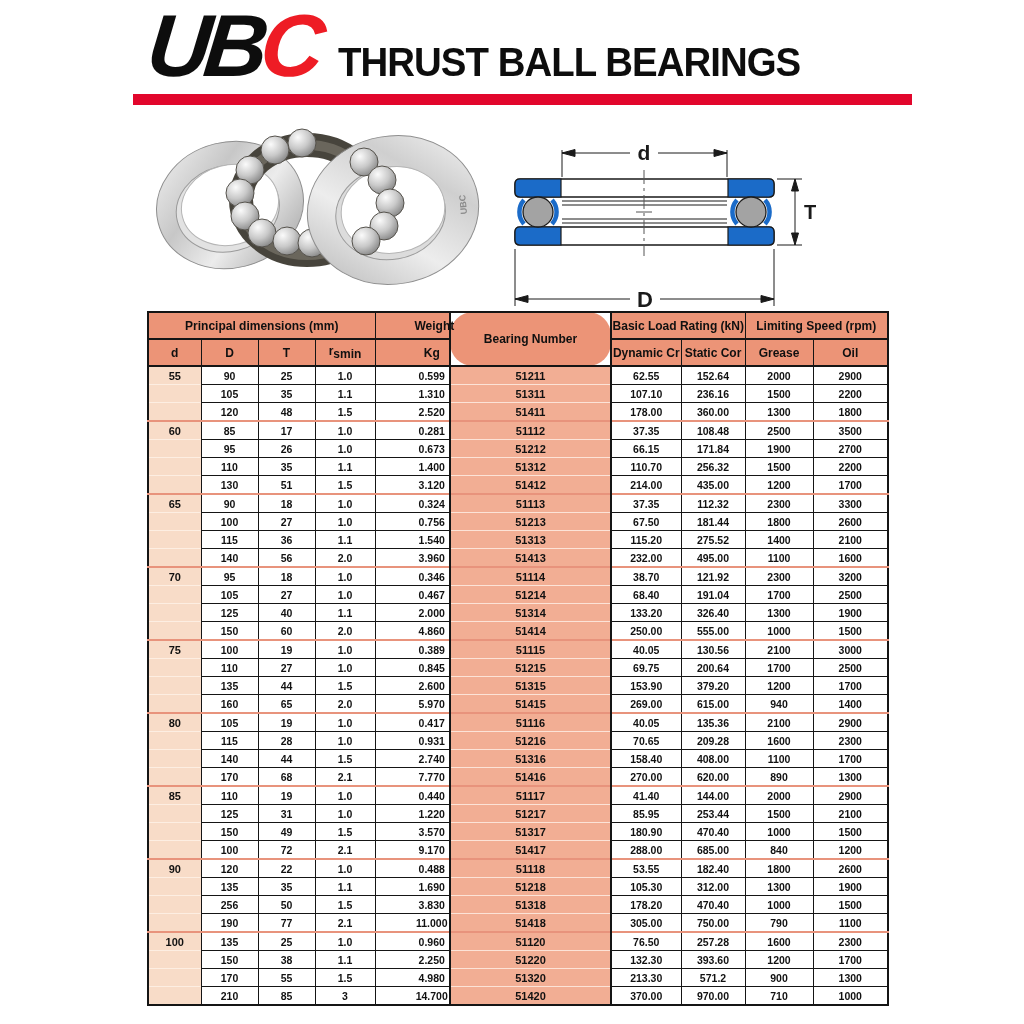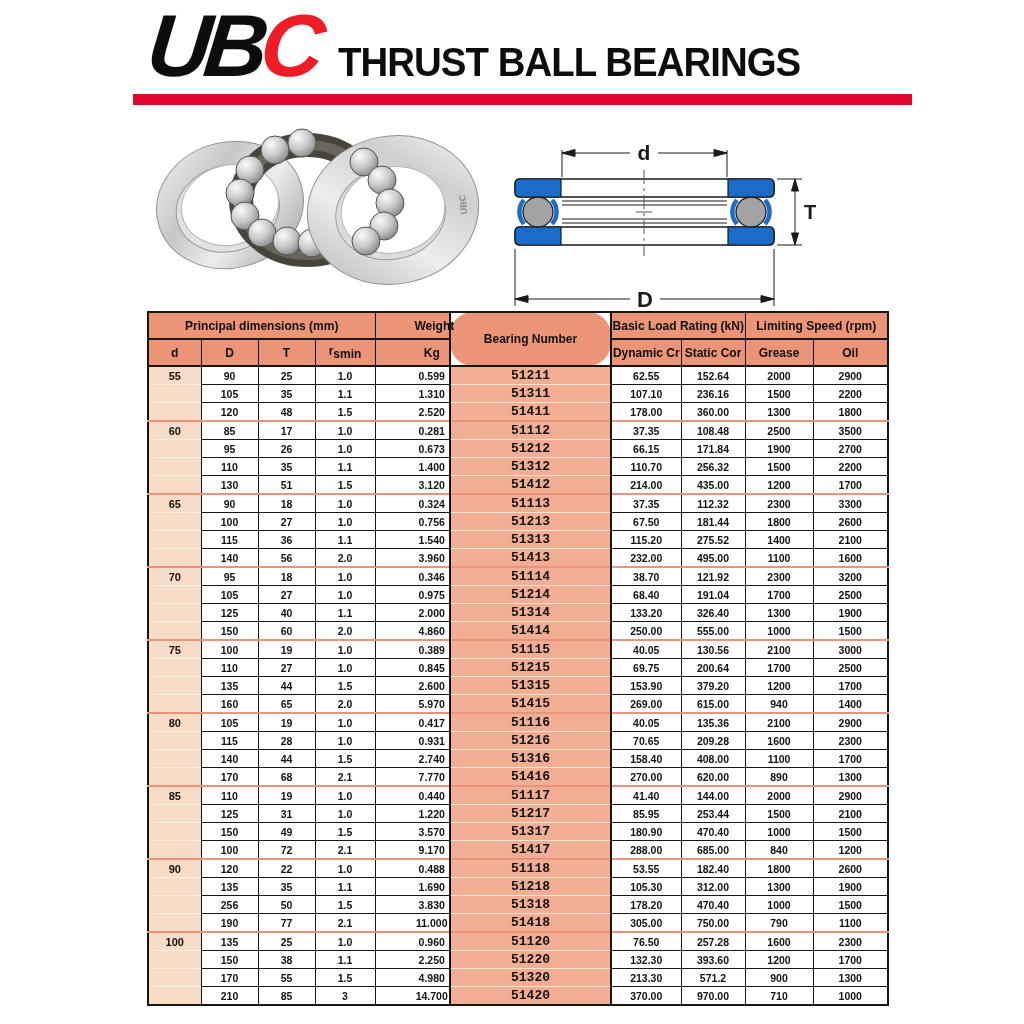--- a/index.html
+++ b/index.html
@@ -48,23 +48,22 @@
     height:17px;padding:0;text-align:center;vertical-align:middle;
     font-size:10.5px;font-weight:bold;color:#111;background:#fff;
     border-left:1px solid #151515;border-right:1px solid #151515;
     border-top:1px solid #151515;
   }
   td.col-d{
     background:var(--peach,#f8dcc8);font-size:11px;
     border-top:1px solid #fdeee2;
   }
   td.col-num{
-    background:var(--salmon-light,#f2ae94);font-size:13px;
+    background:var(--salmon-light,#f2ae94);font-size:11px;
     border-top:1px solid #fce3d7;
-    font-family:Liberation Mono, monospace;
   }
   td.col-kg,th.thick-kg{border-right-width:2px;padding-left:39px;}
   td.col-num{border-right-width:2px;}
   tr.group-start td{border-top:2px solid var(--group-line,#e8937c);}
   tbody tr:first-child td{border-top:2px solid #151515;}
 </style>
 </head>
 <body>
 
 <div class="logo">
@@ -383,21 +382,21 @@
           <td class="col-cr">38.70</td>
           <td class="col-cor">121.92</td>
           <td class="col-grease">2300</td>
           <td class="col-oil">3200</td>
         </tr>
         <tr>
           <td class="col-d"></td>
           <td class="col-D">105</td>
           <td class="col-T">27</td>
           <td class="col-r">1.0</td>
-          <td class="col-kg">0.975</td>
+          <td class="col-kg">0.467</td>
           <td class="col-num">51214</td>
           <td class="col-cr">68.40</td>
           <td class="col-cor">191.04</td>
           <td class="col-grease">1700</td>
           <td class="col-oil">2500</td>
         </tr>
         <tr>
           <td class="col-d"></td>
           <td class="col-D">125</td>
           <td class="col-T">40</td>

